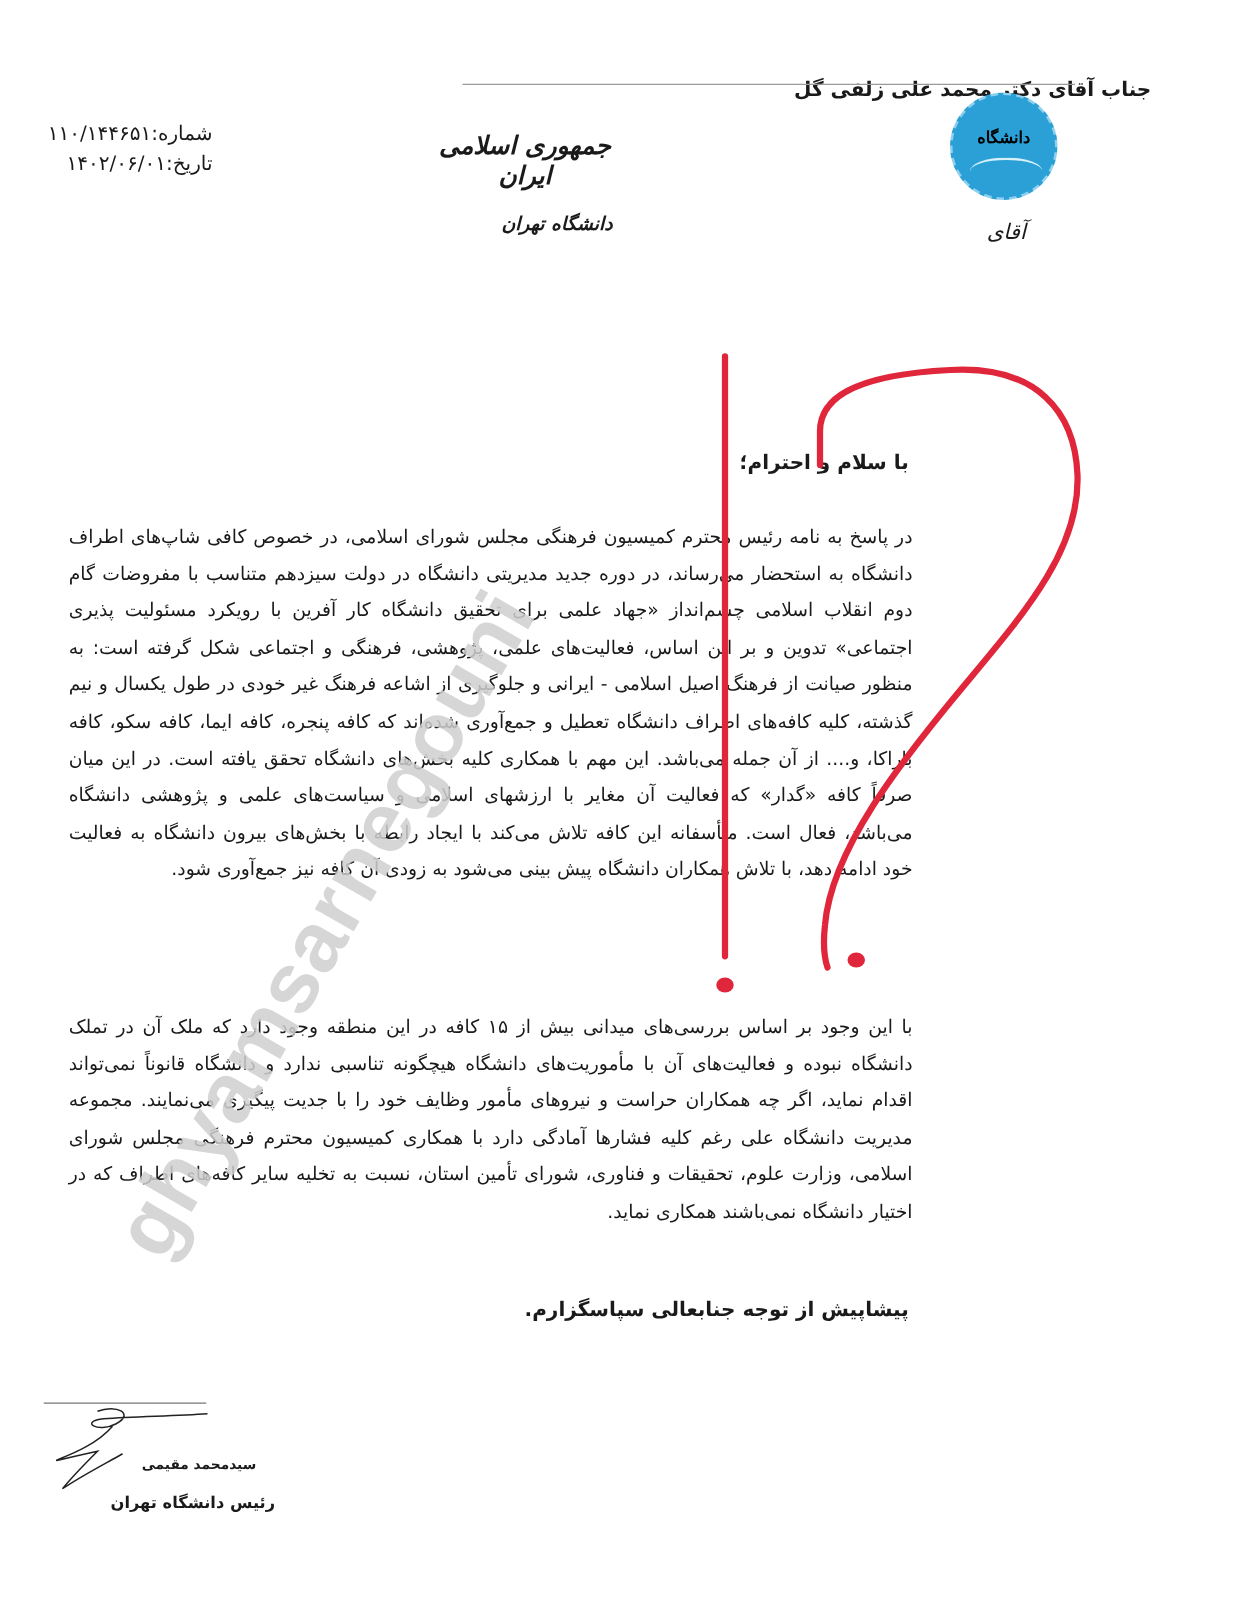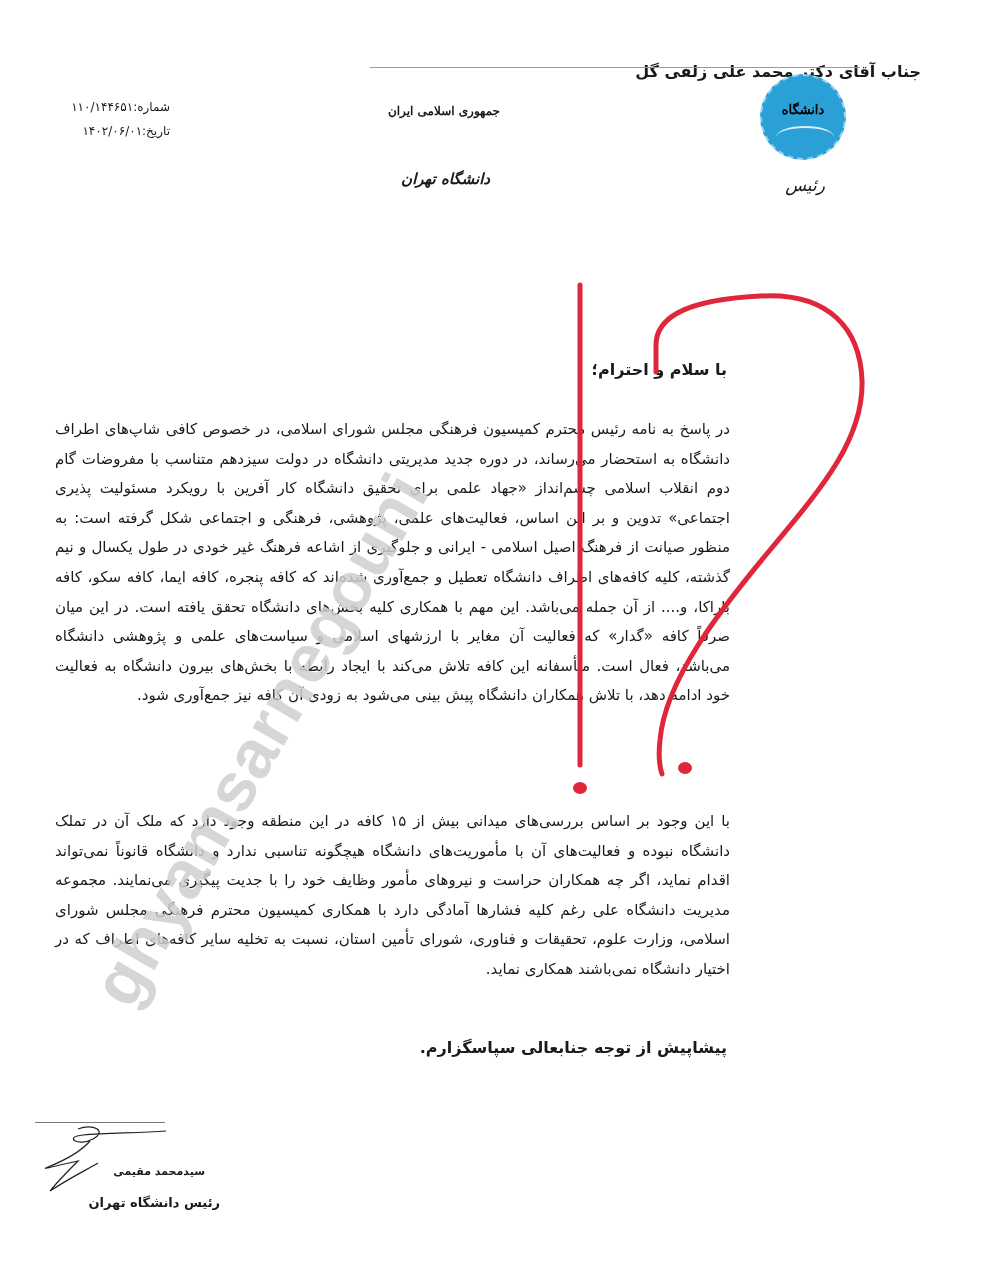--- a/index.html
+++ b/index.html
@@ -10,23 +10,23 @@
     .abs { position: absolute; }
     .rtl { direction: rtl; text-align: right; }
     .addressee { right: 68px; top: 10px; width: 600px; font-weight: bold; font-size: 16px; line-height: 28px; }
     .addressee div { white-space: nowrap; margin-top: 48px; }
     .header-rule { left: 370px; top: 67px; width: 490px; height: 1px; background: #9a9a9a; }
     .logo-wrap { left: 760px; top: 74px; width: 90px; height: 90px; }
     .logo-circle { width: 86px; height: 86px; border-radius: 50%; background: #2aa0d6; border: 2px dashed #8fd0ee; box-sizing: border-box; position: relative; }
     .logo-text { position: absolute; left: 0; right: 0; top: 26px; text-align: center; color: #000000; font-size: 13px; font-weight: bold; font-family: "DejaVu Serif", serif; }
     .logo-wings { position: absolute; left: 14px; top: 50px; width: 58px; height: 20px; border-top: 2px solid #d7f0fb; border-radius: 50% 50% 0 0; }
     .rais-title { left: 770px; top: 175px; width: 70px; text-align: center; font-family: "DejaVu Serif", serif; font-style: italic; font-size: 17px; }
-    .republic { left: 340px; top: 104px; width: 160px; font-family: "DejaVu Serif", serif; font-weight: bold; font-size: 12px; }
+    .republic { left: 340px; top: 104px; width: 160px; text-align: center; font-family: "DejaVu Serif", serif; font-style: italic; font-weight: bold; font-size: 20px; }
     .univ { left: 370px; top: 160px; width: 120px; text-align: right; font-family: "DejaVu Serif", serif; font-style: italic; font-weight: bold; font-size: 15px; margin-top: 10px; }
-    .ref { left: 30px; top: 95px; width: 140px; font-size: 12px; line-height: 24px; }
+    .ref { left: 30px; top: 95px; width: 140px; font-size: 16px; line-height: 24px; }
     .greeting { right: 262px; top: 360px; font-weight: bold; font-size: 16px; }
     .body-text { left: 55px; width: 675px; font-size: 15px; line-height: 29.6px; text-align: justify; text-align-last: right; }
     .p1 { top: 415px; }
     .p2 { top: 807px; }
     .closing { right: 262px; top: 1038px; font-weight: bold; font-size: 16px; }
     .sig-rule { left: 35px; top: 1122px; width: 130px; height: 1px; background: #777; }
     .signature { left: 38px; top: 1125px; width: 130px; height: 70px; }
     .sig-name { left: 60px; top: 1165px; width: 145px; font-weight: bold; font-size: 11px; text-align: right; }
     .sig-role { left: 60px; top: 1195px; width: 160px; font-weight: bold; font-size: 13px; }
     .watermark {
@@ -45,21 +45,21 @@
   <div>جناب آقای دکتر محمد علی زلفی گل</div>
 </div>
 <div class="abs header-rule"></div>
 
 <div class="abs logo-wrap">
   <div class="logo-circle">
     <div class="logo-text">دانشگاه</div>
     <div class="logo-wings"></div>
   </div>
 </div>
-<div class="abs rais-title rtl">رئیس</div>
+<div class="abs rais-title rtl">آقای</div>
 
 <div class="abs republic rtl">جمهوری اسلامی ایران</div>
 <div class="abs univ rtl">دانشگاه تهران</div>
 
 <div class="abs ref rtl">
   <div>
     <span>شماره:</span><span>۱۱۰/۱۴۴۶۵۱</span>
   </div>
   <div>
     <span>تاریخ:</span><span>۱۴۰۲/۰۶/۰۱</span>

